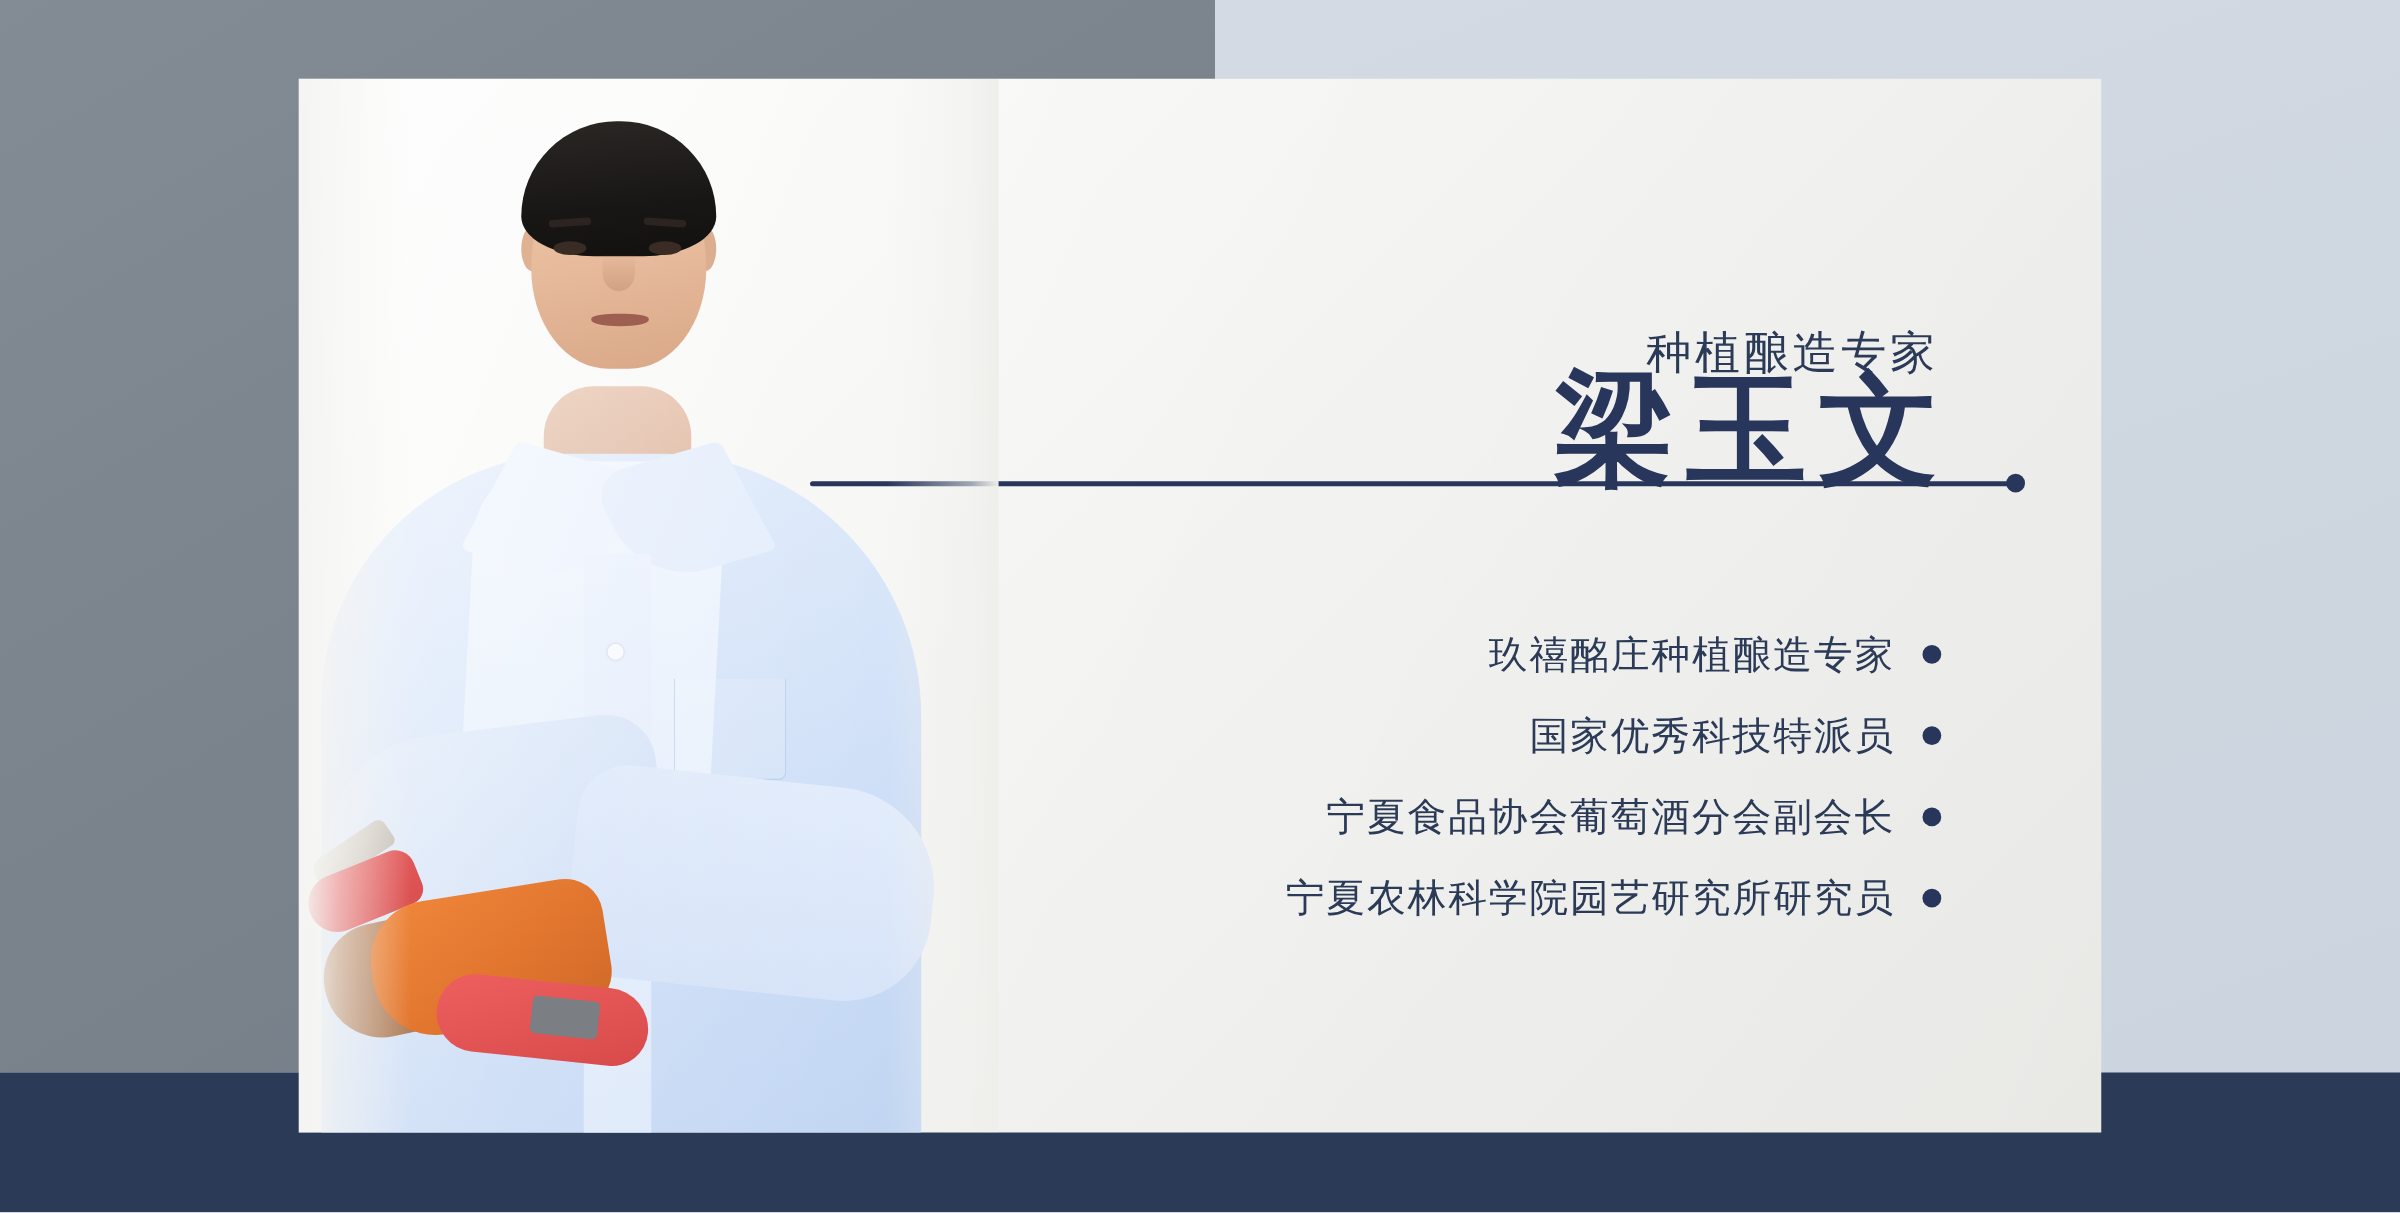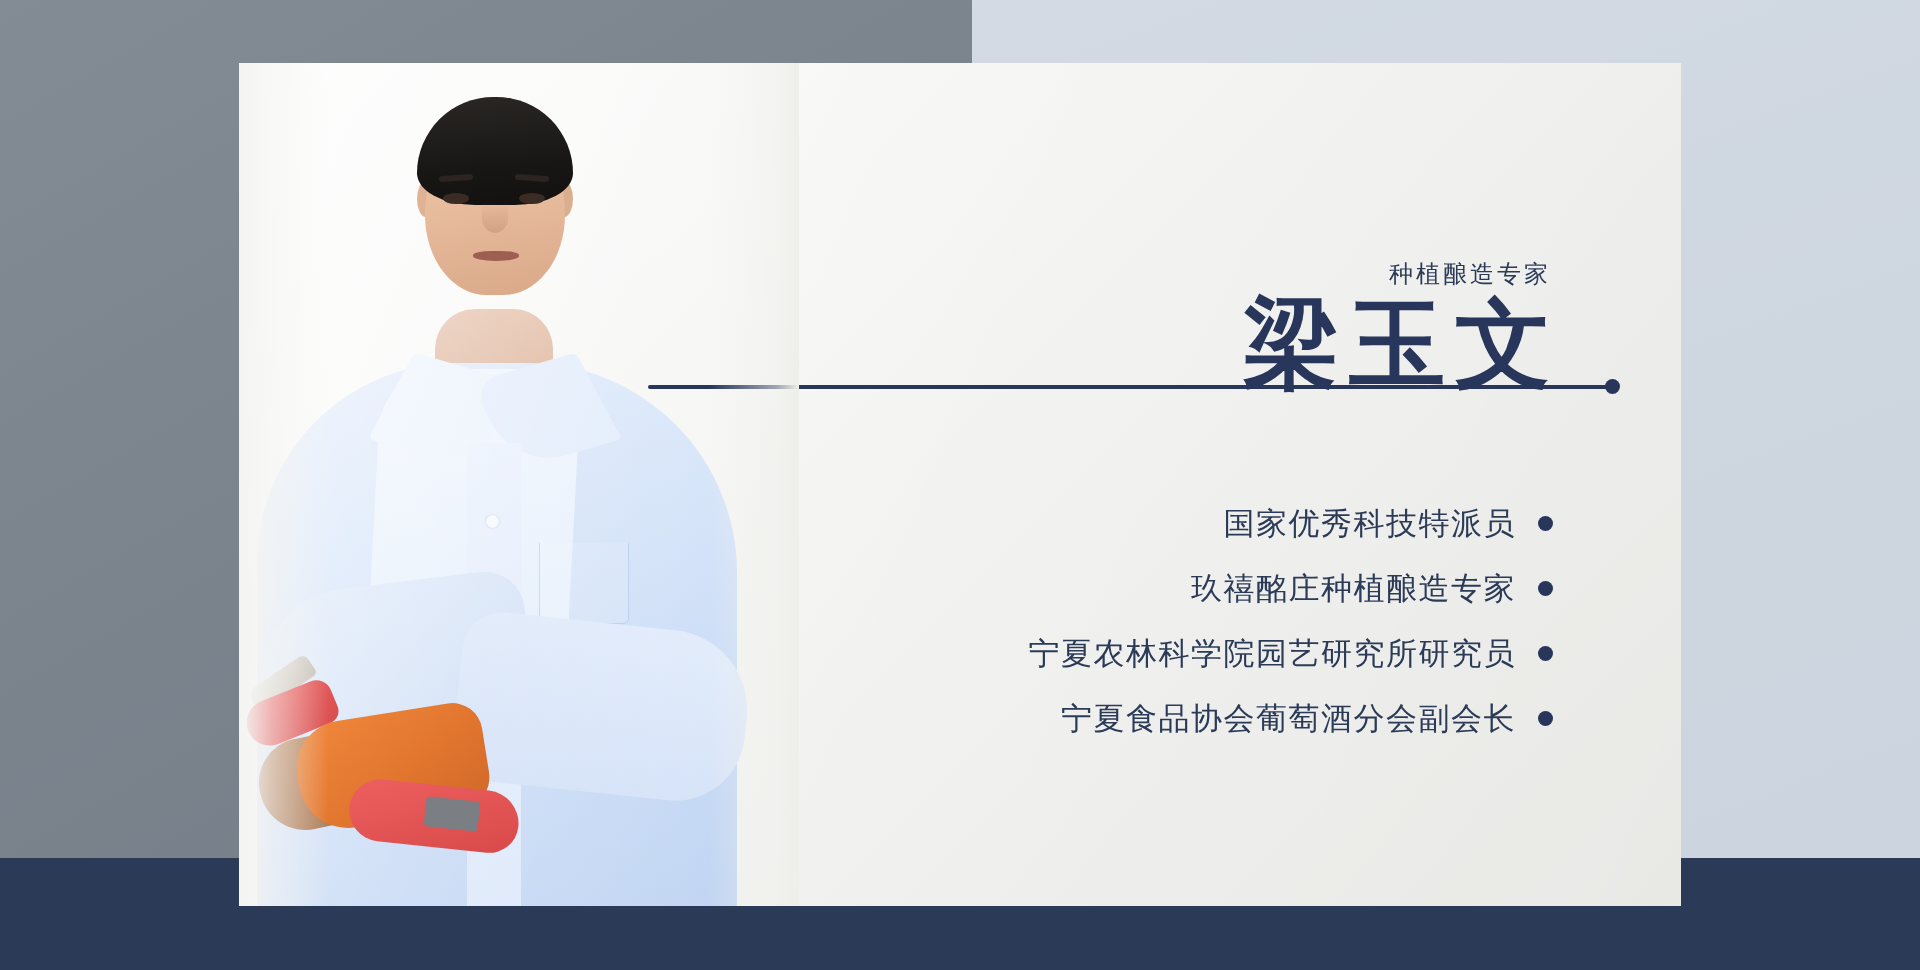--- a/index.html
+++ b/index.html
@@ -268,21 +268,21 @@
     background: linear-gradient(90deg, rgba(244,244,242,1) 0%, rgba(244,244,242,.55) 6%, rgba(244,244,242,0) 16%, rgba(244,244,242,0) 84%, rgba(240,240,237,.6) 96%, rgba(238,238,235,1) 100%);
     z-index: 9;
     pointer-events: none;
   }
 
   
   .txt-sub {
     position: absolute;
     right: 130px;
     top: 195px;
-    font-size: 24px;
+    font-size: 36px;
     letter-spacing: 3px;
     color: #2b3b57;
     font-weight: 400;
     white-space: nowrap;
   }
   .txt-name {
     position: absolute;
     right: 120px;
     top: 228px;
     font-family: "Liberation Serif", "DejaVu Serif", serif;
@@ -388,31 +388,31 @@
     <div class="card-sheen"></div>
 
     <div class="txt-sub">种植酿造专家</div>
     <div class="txt-name">梁玉文</div>
 
     <div class="divider"></div>
     <div class="divider-dot"></div>
 
     <ul class="creds">
       <li class="cred">
+        <span class="cred-text">玖禧酩庄种植酿造专家</span>
+        <span class="cred-dot"></span>
+      </li>
+      <li class="cred">
         <span class="cred-text">国家优秀科技特派员</span>
         <span class="cred-dot"></span>
       </li>
       <li class="cred">
-        <span class="cred-text">玖禧酩庄种植酿造专家</span>
+        <span class="cred-text">宁夏食品协会葡萄酒分会副会长</span>
         <span class="cred-dot"></span>
       </li>
       <li class="cred">
         <span class="cred-text">宁夏农林科学院园艺研究所研究员</span>
         <span class="cred-dot"></span>
       </li>
-      <li class="cred">
-        <span class="cred-text">宁夏食品协会葡萄酒分会副会长</span>
-        <span class="cred-dot"></span>
-      </li>
     </ul>
 
   </div>
 </div>
 
 </body></html>

